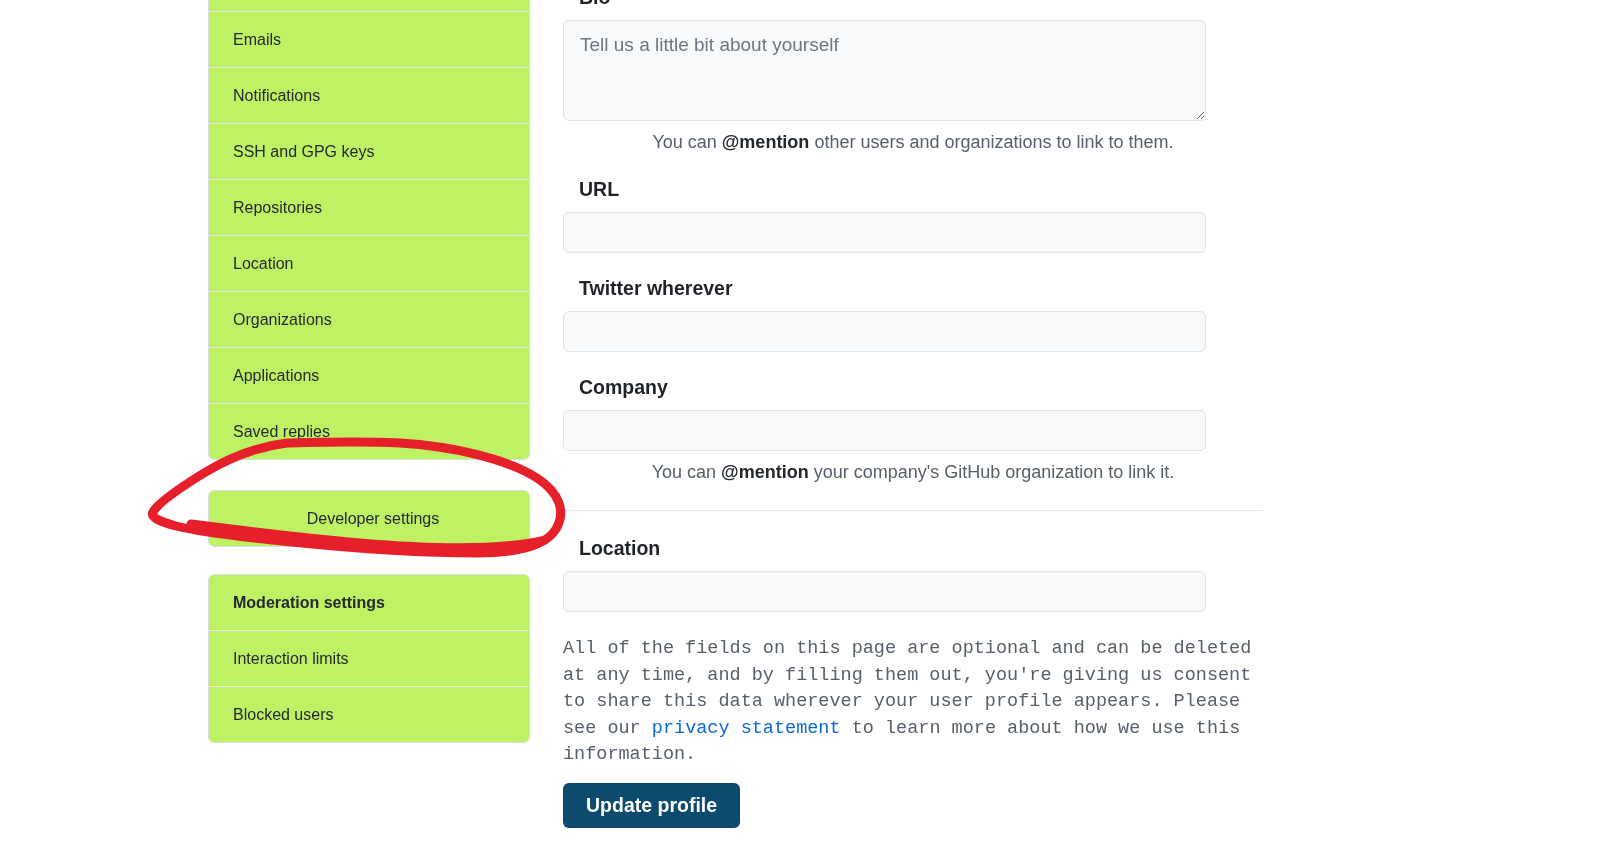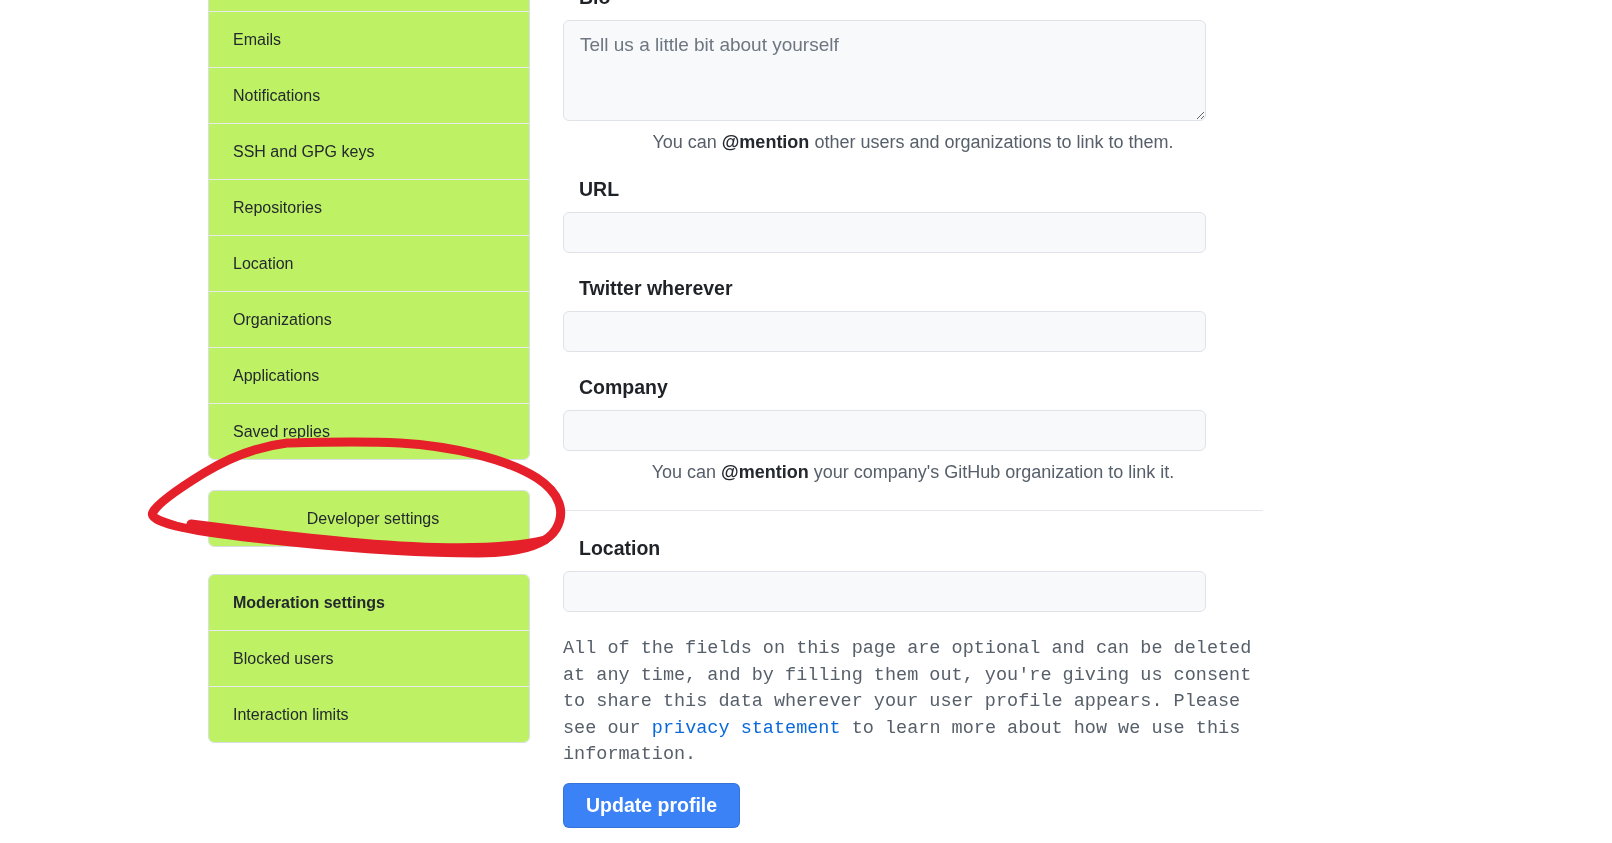--- a/index.html
+++ b/index.html
@@ -117,21 +117,21 @@
     width: 700px;
     margin: 24px 0 14px 0;
     font-family: Liberation Mono, monospace;
   }
   .consent a {
     color: #0969da;
     text-decoration: none;
   }
   #update-profile-button {
     display: inline-block;
-    background: #3b82f6;
+    background: #0c4a6e;
     color: #ffffff;
     font-family: "Liberation Sans", sans-serif;
     font-size: 19.5px;
     font-weight: 700;
     border: 1px solid rgba(27,31,36,0.15);
     border-radius: 6px;
     padding: 12px 22px;
     cursor: pointer;
     line-height: 1;
   }
@@ -184,24 +184,24 @@
     <div class="nav-item">
       <span>Developer settings</span>
     </div>
   </div>
 
   <div class="nav-group g3">
     <div class="nav-item bold">
       <span>Moderation settings</span>
     </div>
     <div class="nav-item">
+      <span>Interaction limits</span>
+    </div>
+    <div class="nav-item">
       <span>Blocked users</span>
-    </div>
-    <div class="nav-item">
-      <span>Interaction limits</span>
     </div>
   </div>
 
 </nav>
 
 <form id="profile-form">
 
   <div class="field-block">
     <div class="field-label">Bio</div>
     <textarea class="bio-area" placeholder="Tell us a little bit about yourself" style=""></textarea>

